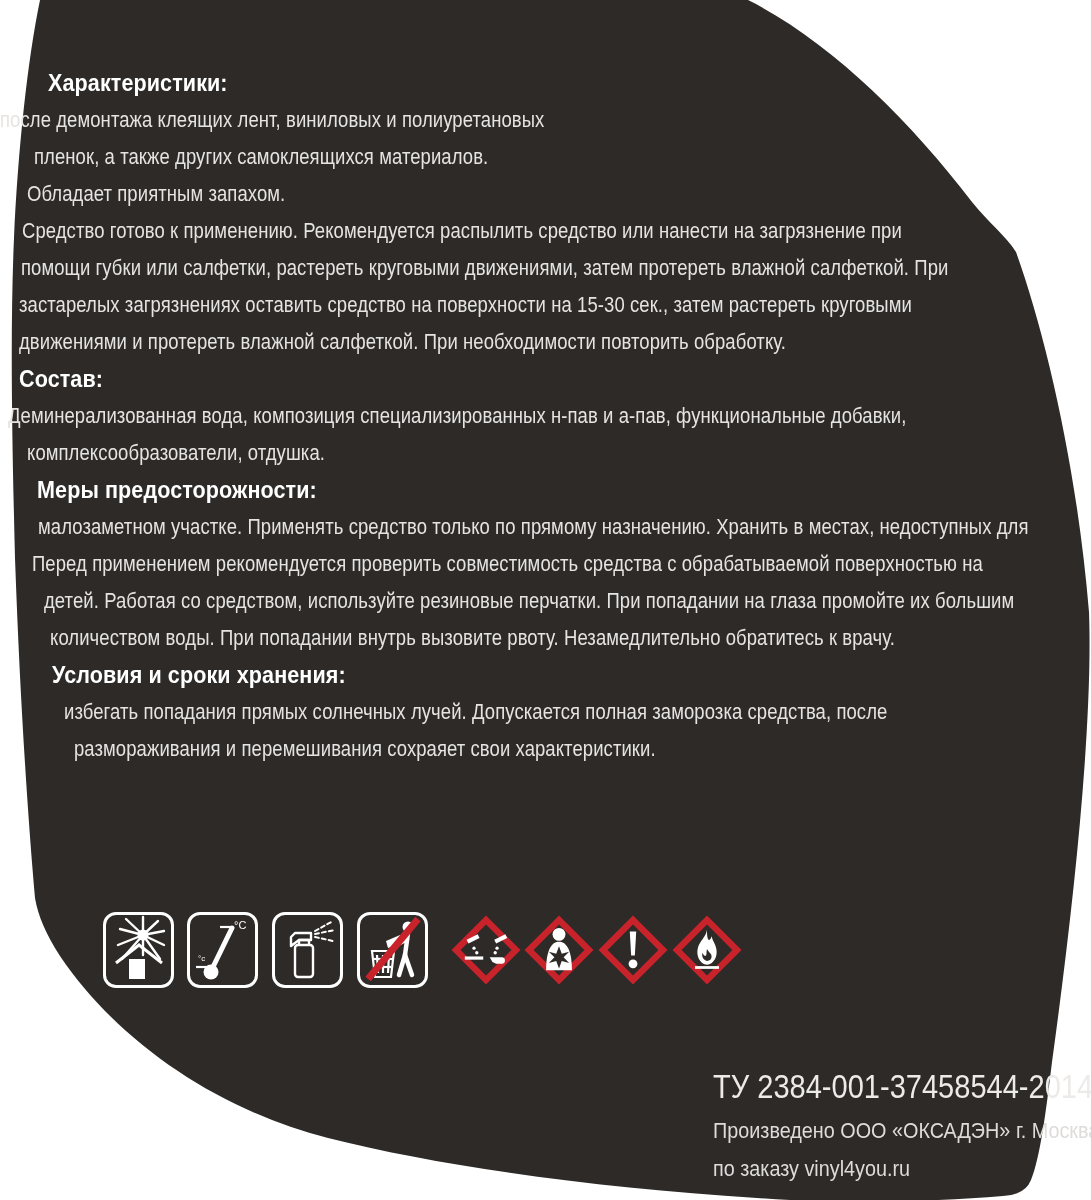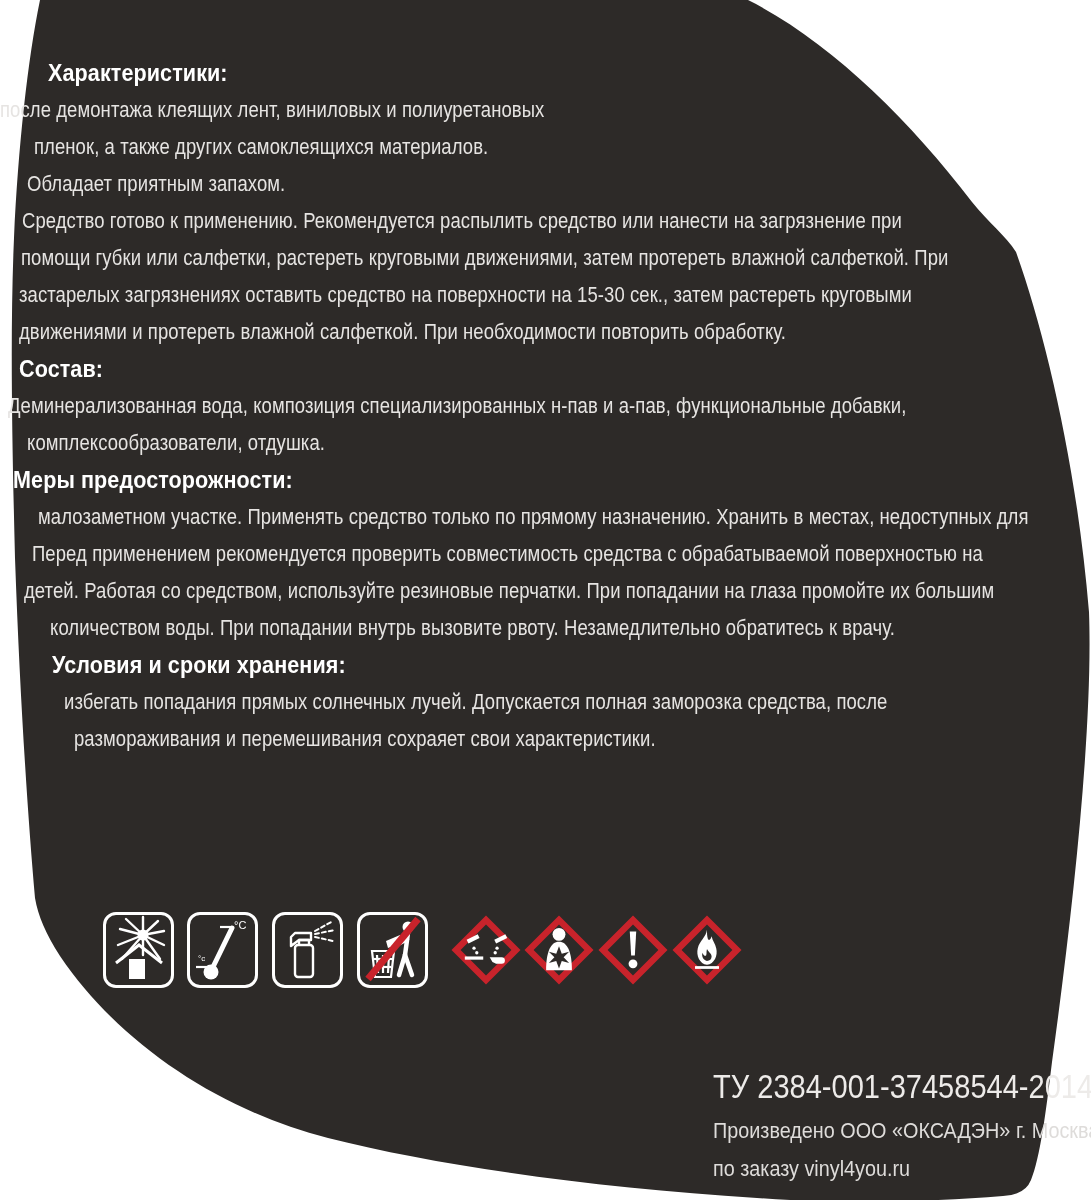--- a/index.html
+++ b/index.html
@@ -3,21 +3,21 @@
 <meta charset="utf-8">
 <style>
   html,body{margin:0;padding:0;}
   body{
     width:1091px;height:1200px;position:relative;overflow:hidden;
     background:#ffffff;
     font-family:"Liberation Sans", sans-serif;
   }
   .stage{position:absolute;inset:0;width:1091px;height:1200px;}
   svg.shape{position:absolute;left:0;top:0;}
-  .textblock{position:absolute;left:0;top:54px;width:1091px;}
+  .textblock{position:absolute;left:0;top:64px;width:1091px;}
   .line{height:37px;display:flex;align-items:center;}
   .cond{
     display:inline-block;transform:scaleX(0.84);transform-origin:0 50%;
     white-space:nowrap;color:#e6e4e2;font-size:22px;font-weight:400;
     letter-spacing:0.1px;
   }
   .heading .cond{
     transform:scaleX(0.88);font-weight:700;color:#ffffff;font-size:24.5px;
   }
   .iconrow{position:absolute;top:912px;left:0;height:80px;}
@@ -88,30 +88,30 @@
     <div class="line heading" style="padding-left:19px">
         <span class="cond">Состав:</span>
       </div>
     <div class="line" style="padding-left:8px">
         <span class="cond">Деминерализованная вода, композиция специализированных н-пав и а-пав, функциональные добавки,</span>
       </div>
     <div class="line" style="padding-left:27px">
         <span class="cond">комплексообразователи, отдушка.</span>
       </div>
 
-    <div class="line heading" style="padding-left:13px">
+    <div class="line heading" style="padding-left:37px">
         <span class="cond">Меры предосторожности:</span>
       </div>
     <div class="line" style="padding-left:38px">
         <span class="cond">малозаметном участке. Применять средство только по прямому назначению. Хранить в местах, недоступных для</span>
       </div>
     <div class="line" style="padding-left:32px">
         <span class="cond">Перед применением рекомендуется проверить совместимость средства с обрабатываемой поверхностью на</span>
       </div>
-    <div class="line" style="padding-left:24px">
+    <div class="line" style="padding-left:44px">
         <span class="cond">детей. Работая со средством, используйте резиновые перчатки. При попадании на глаза промойте их большим</span>
       </div>
     <div class="line" style="padding-left:50px">
         <span class="cond">количеством воды. При попадании внутрь вызовите рвоту. Незамедлительно обратитесь к врачу.</span>
       </div>
 
     <div class="line heading" style="padding-left:52px">
         <span class="cond">Условия и сроки хранения:</span>
       </div>
     <div class="line" style="padding-left:64px">

